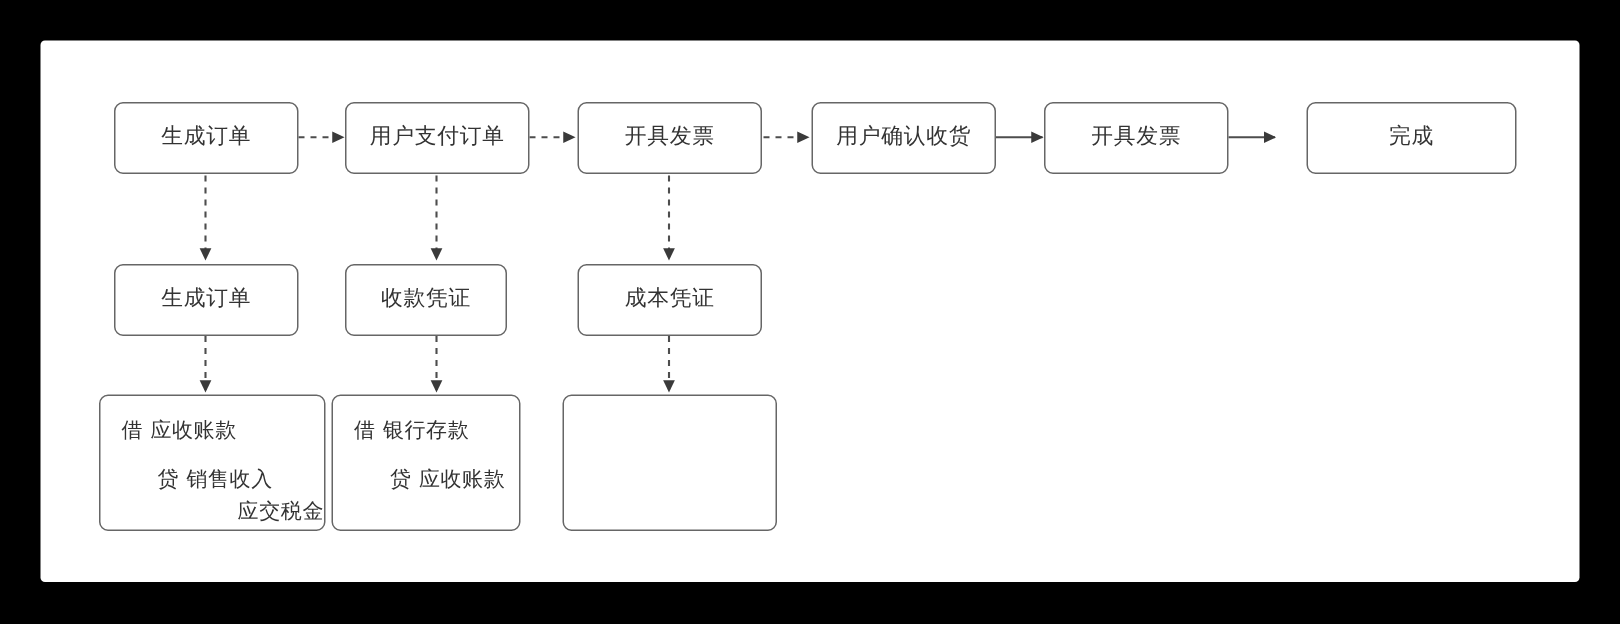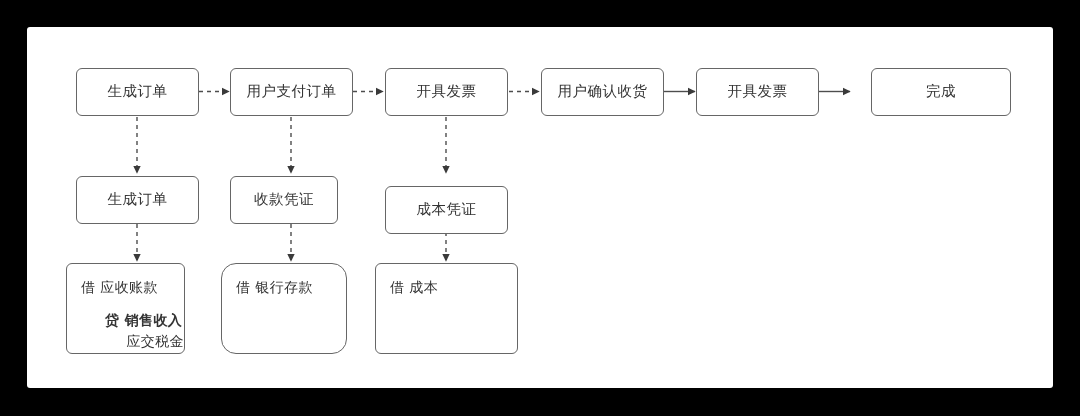--- a/index.html
+++ b/index.html
@@ -58,21 +58,20 @@
   }
   .ledger .ln {
     display: block;
     height: 21px;
   }
   .ledger .ln.spacer {
     height: 12px;
   }
   .ledger .ln.indent {
     padding-left: 24px;
-    font-weight: bold;
   }
   .ledger .ln.indent2 {
     padding-left: 44px;
     text-align: right;
   }
 </style>
 </head>
 <body>
 
 <div id="screen">
@@ -103,33 +102,33 @@
 
     <div class="node" style="left:49px;  top:41px; width:123px; height:48px;">生成订单</div>
     <div class="node" style="left:203px; top:41px; width:123px; height:48px;">用户支付订单</div>
     <div class="node" style="left:358px; top:41px; width:123px; height:48px;">开具发票</div>
     <div class="node" style="left:514px; top:41px; width:123px; height:48px;">用户确认收货</div>
     <div class="node" style="left:669px; top:41px; width:123px; height:48px;">开具发票</div>
     <div class="node" style="left:825px; top:41px; width:140px; height:48px;margin-left:19px;">完成</div>
 
     <div class="node" style="left:49px;  top:149px; width:123px; height:48px;">生成订单</div>
     <div class="node" style="left:203px; top:149px; width:108px; height:48px;">收款凭证</div>
-    <div class="node" style="left:358px; top:159px; width:123px; height:48px;">成本凭证</div>
+    <div class="node" style="left:358px; top:149px; width:123px; height:48px;">成本凭证</div>
 
-    <div class="node ledger" style="left:39px; top:236px; width:119px; height:91px;">
+    <div class="node ledger" style="left:39px; top:236px; width:151px; height:91px;">
       <span class="ln">借 应收账款</span>
       <span class="ln spacer"></span>
       <span class="ln indent">贷 销售收入</span>
       <span class="ln indent2">应交税金</span>
     </div>
 
-    <div class="node ledger" style="left:194px; top:236px; width:126px; height:91px;border-radius:15px;">
+    <div class="node ledger" style="left:194px; top:236px; width:126px; height:91px;">
       <span class="ln">借 银行存款</span>
       <span class="ln spacer"></span>
+      <span class="ln indent">贷 应收账款</span>
     </div>
 
     <div class="node ledger" style="left:348px; top:236px; width:143px; height:91px;">
-      <span class="ln">借 成本</span>
       <span class="ln spacer"></span>
     </div>
 
   </div>
 </div>
 
 </body></html>

